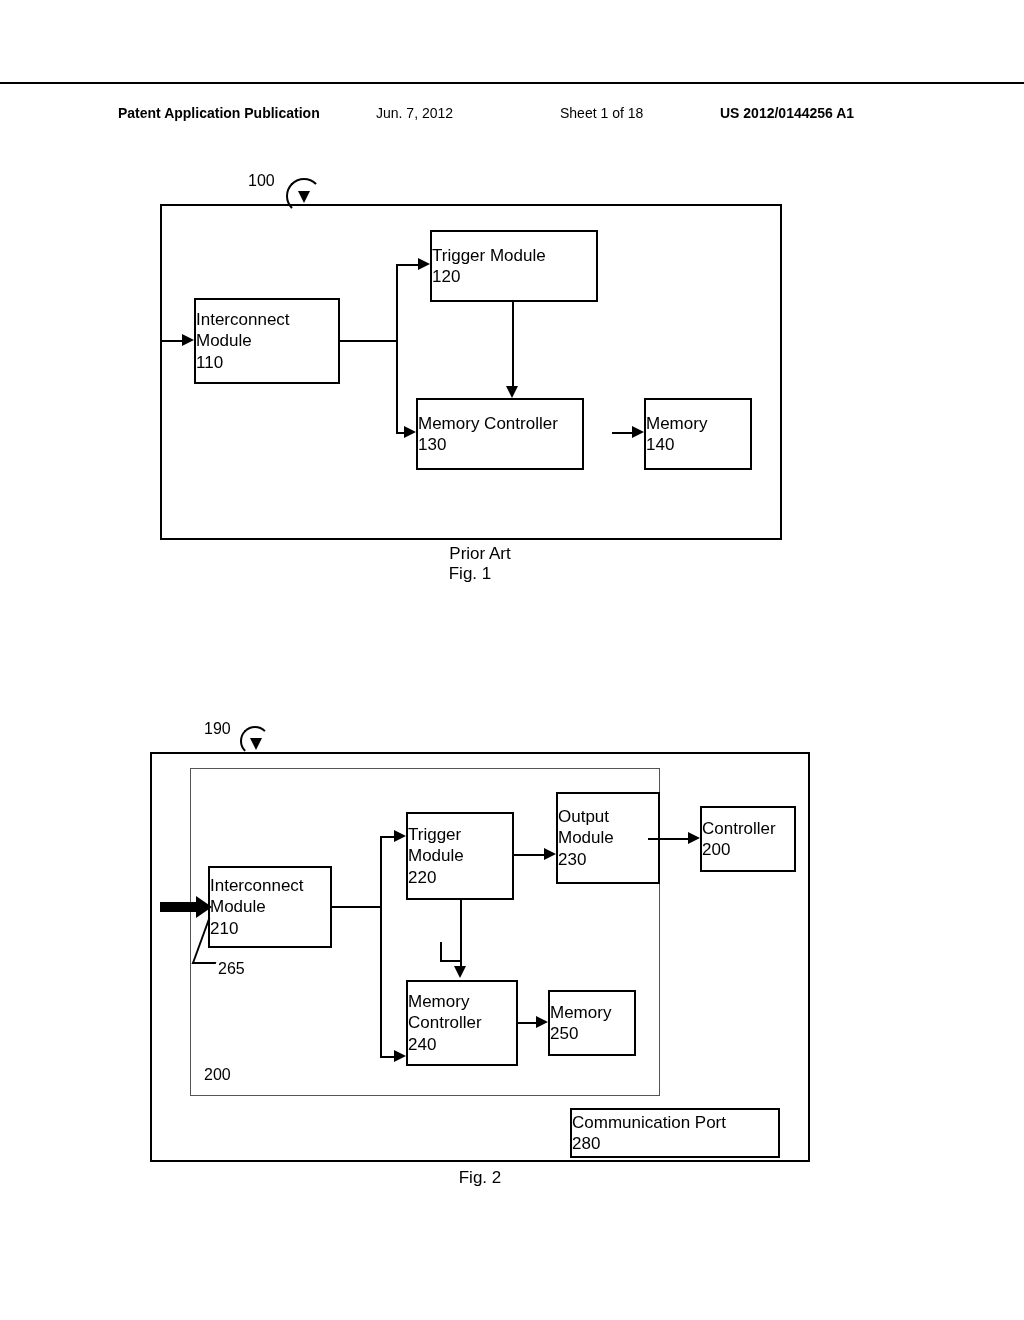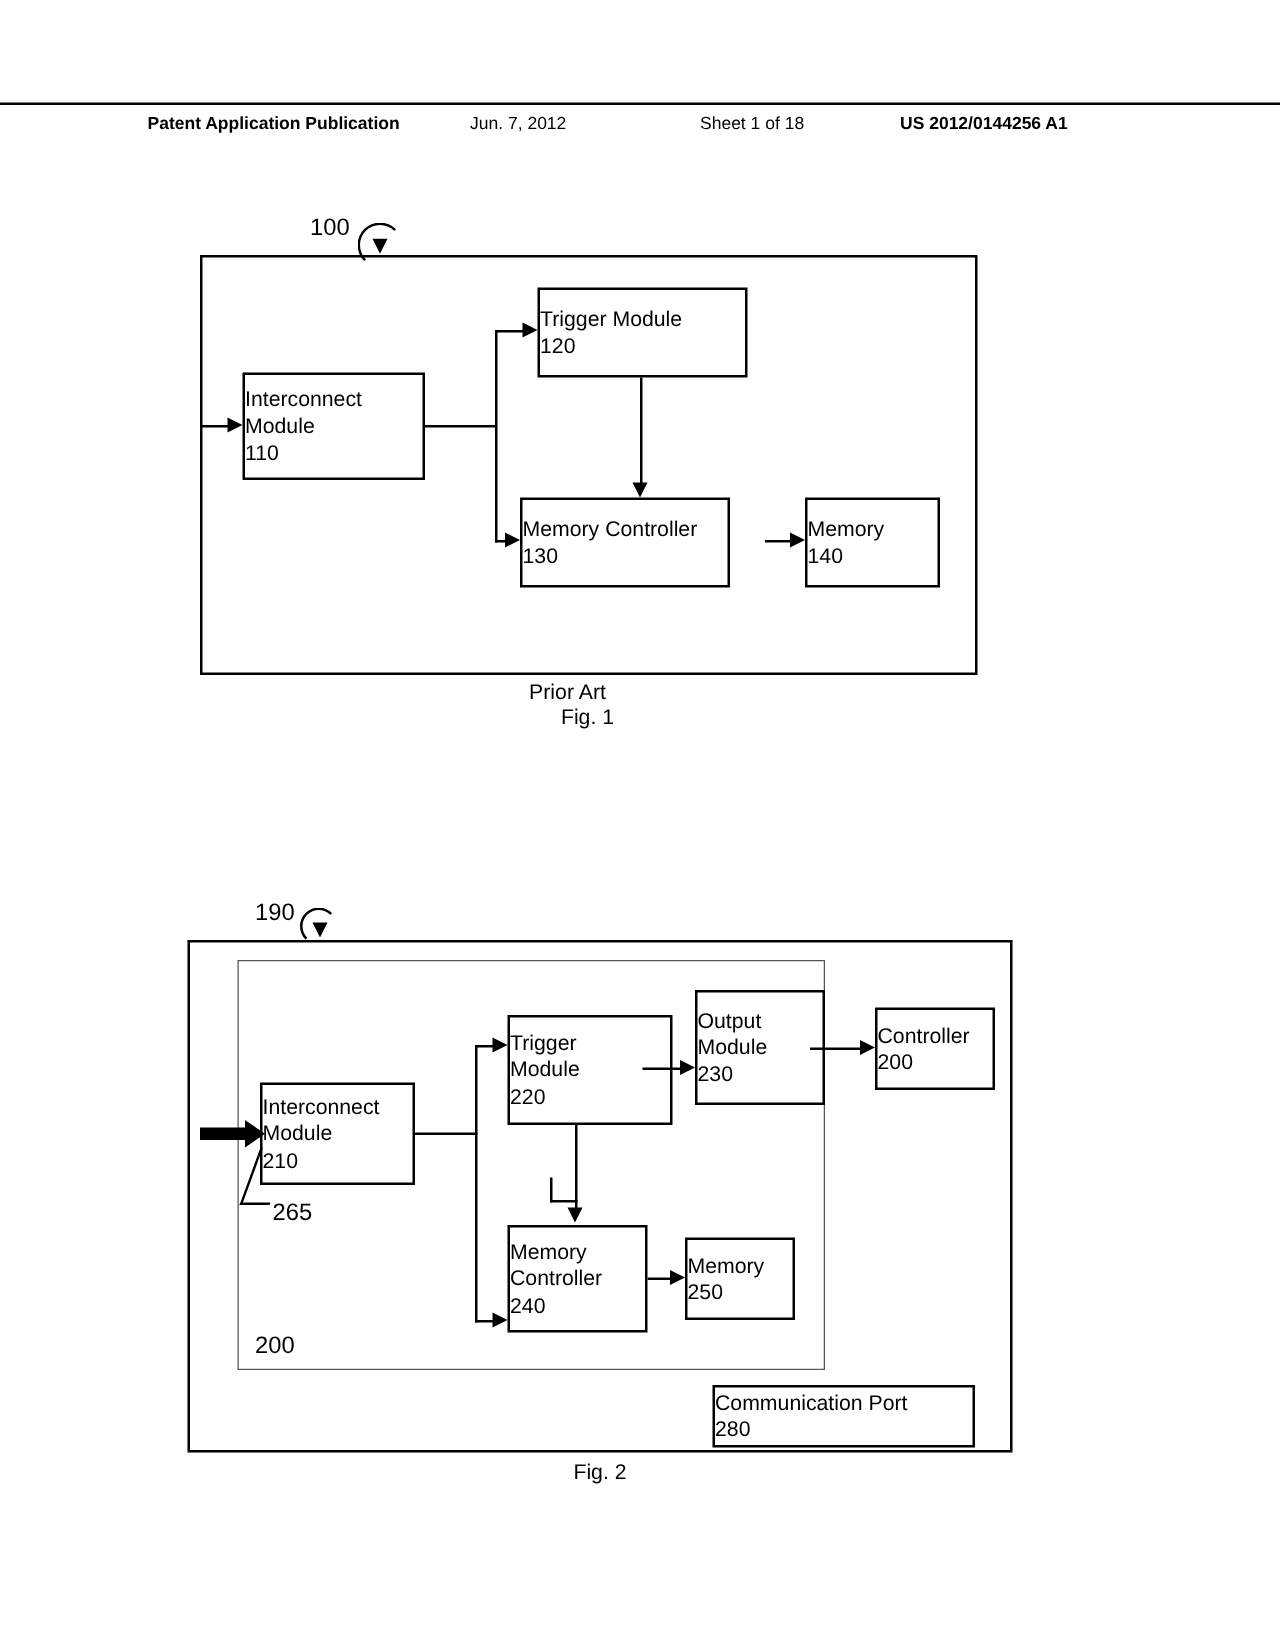--- a/index.html
+++ b/index.html
@@ -10,21 +10,21 @@
     font-family: Arial, Helvetica, sans-serif;
     position: relative;
     color: #000;
   }
   .header {
     position: absolute;
     top: 82px;
     left: 0;
     width: 1024px;
     border-top: 2px solid #000;
-    padding-top: 6px;
+    padding-top: 21px;
     font-size: 14px;
   }
   .header-left { position: absolute; left: 118px; font-weight: bold; }
   .header-mid  { position: absolute; left: 376px; }
   .header-sheet{ position: absolute; left: 560px; }
   .header-right{ position: absolute; left: 720px; font-weight: bold; }
 
   .figure-area {
     position: absolute;
     left: 0; top: 0;
@@ -47,21 +47,21 @@
     border: 2px solid #000;
   }
   .caption {
     position: absolute;
     text-align: center;
     font-size: 17px;
     width: 200px;
   }
   .ref-label {
     position: absolute;
-    font-size: 19px;
+    font-size: 16px;
   }
 
   
   .arrow-right {
     position: absolute; width: 0; height: 0;
     border-top: 6px solid transparent;
     border-bottom: 6px solid transparent;
     border-left: 12px solid #000;
   }
   .arrow-down {
@@ -131,21 +131,21 @@
 
   <div class="hline" style="left:396px; top:432px; width:10px;"></div>
   <div class="arrow-right" style="left:404px; top:426px;"></div>
 
   <div class="vline" style="left:512px; top:302px; height:86px;"></div>
   <div class="arrow-down" style="left:506px; top:386px;"></div>
 
   <div class="hline" style="left:612px; top:432px; width:22px;"></div>
   <div class="arrow-right" style="left:632px; top:426px;"></div>
 
-  <div class="caption" style="left:354px; top:544px;">Prior Art</div>
+  <div class="caption" style="left:380px; top:544px;">Prior Art</div>
   <div class="caption" style="left:370px; top:564px;">Fig. 1</div>
 </div>
 
 <div class="figure-area">
 
   <span class="ref-label" style="left:204px; top:720px;">190</span>
   <div class="curve" style="left:240px; top:726px; width:30px; height:30px; border-color:#000 transparent transparent #000;"></div>
   <div class="arrow-down" style="left:250px; top:738px;"></div>
 
   <div class="outer-box" style="left:150px; top:752px; width:660px; height:410px;"></div>
@@ -158,21 +158,21 @@
     <span>Module</span>
     <span>210</span>
   </div>
 
   <div style="position:absolute; left:160px; top:902px; width:38px; height:10px; background:#000;"></div>
   <div style="position:absolute; left:196px; top:896px; width:0;height:0;border-top:11px solid transparent;border-bottom:11px solid transparent;border-left:16px solid #000;"></div>
 
   <span class="ref-label" style="left:218px; top:960px;">265</span>
   <div style="position:absolute; left:200px; top:918px; width:24px; height:46px; border-left:2px solid #000; border-bottom:2px solid #000; transform:skewX(-20deg);"></div>
 
-  <div class="box" style="left:406px; top:812px; width:132px; height:88px;">
+  <div class="box" style="left:406px; top:812px; width:108px; height:88px;">
     <span>Trigger</span>
     <span>Module</span>
     <span>220</span>
   </div>
 
   <div class="box" style="left:556px; top:792px; width:104px; height:92px;">
     <span>Output</span>
     <span>Module</span>
     <span>230</span>
   </div>

